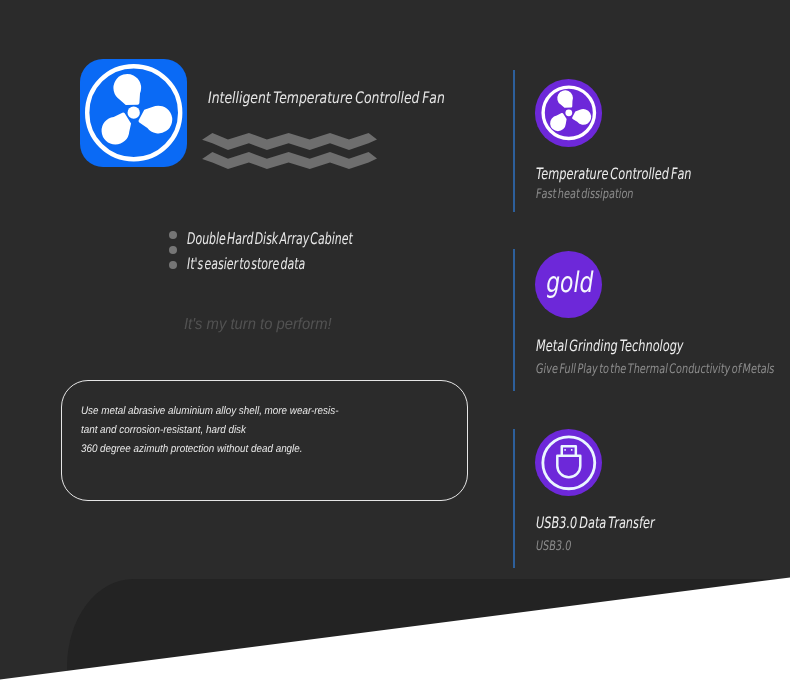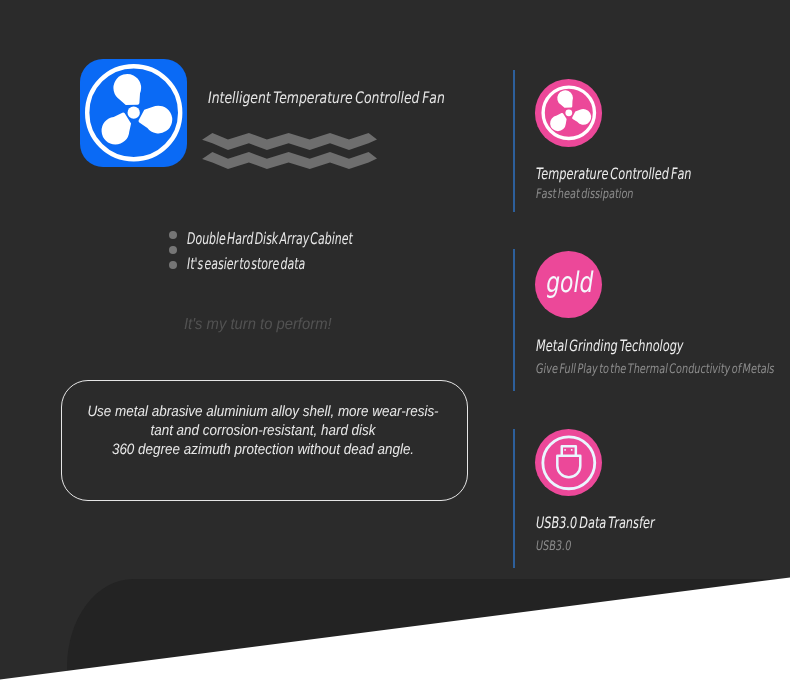--- a/index.html
+++ b/index.html
@@ -38,30 +38,30 @@
   .bullet-label{position:absolute;left:17.8px;color:#e8e8e8;line-height:15px;}
   .bl1{font-size:16.05px;word-spacing:-3px;transform:scaleX(0.760);}
   .bl2{font-size:15.64px;word-spacing:-3px;transform:scaleX(0.782);}
 
   .tagline{position:absolute;left:183.6px;top:314.5px;color:#525252;font-size:16px;
            white-space:nowrap;font-family:"Liberation Sans",sans-serif;line-height:20px;
            transform:scaleX(0.925);transform-origin:0% 50%;}
 
   .info-box{position:absolute;left:61.3px;top:379.8px;width:406.4px;height:121.4px;
             box-sizing:border-box;border:1.7px solid #e6e6e6;border-radius:27px;}
-  .info-text{position:absolute;left:-2px;top:21.5px;width:406px;text-align:center;
-             color:#e8e8e8;font-size:15px;line-height:19px;
+  .info-text{position:absolute;left:-2px;top:21.5px;width:406px;text-align:left;
+             color:#e8e8e8;font-size:11px;line-height:19px;
              font-family:"Liberation Sans",sans-serif;}
   .info-text > div{transform:scaleX(0.897);transform-origin:50% 50%;}
 
   
   .feature{position:absolute;left:513px;width:277px;}
   .feature .rule{position:absolute;left:0;width:1.9px;background:#2d5f9b;}
   .feature .circle{position:absolute;left:21.5px;width:67.6px;height:67.6px;border-radius:50%;
-                   background:#ec4899;}
+                   background:#6d28d9;}
   .feature .circle svg{display:block;width:67.6px;height:67.6px;}
   .feature .ftitle{position:absolute;left:22.5px;color:#ededed;font-size:15.64px;
                    line-height:16px;word-spacing:-2px;transform:scaleX(0.806);}
   .feature .fsub{position:absolute;left:23px;color:#8c8c8c;font-size:13.17px;
                  line-height:14px;word-spacing:-2px;transform:scaleX(0.82);}
 
   .gold-text{position:absolute;left:1.4px;top:1.3px;width:67.6px;height:67.6px;
              color:#f5f8fd;font-family:"DejaVu Sans",sans-serif;font-stretch:condensed;
              font-size:28.4px;line-height:61px;text-align:center;
              transform:scaleX(0.855);transform-origin:50% 50%;}

